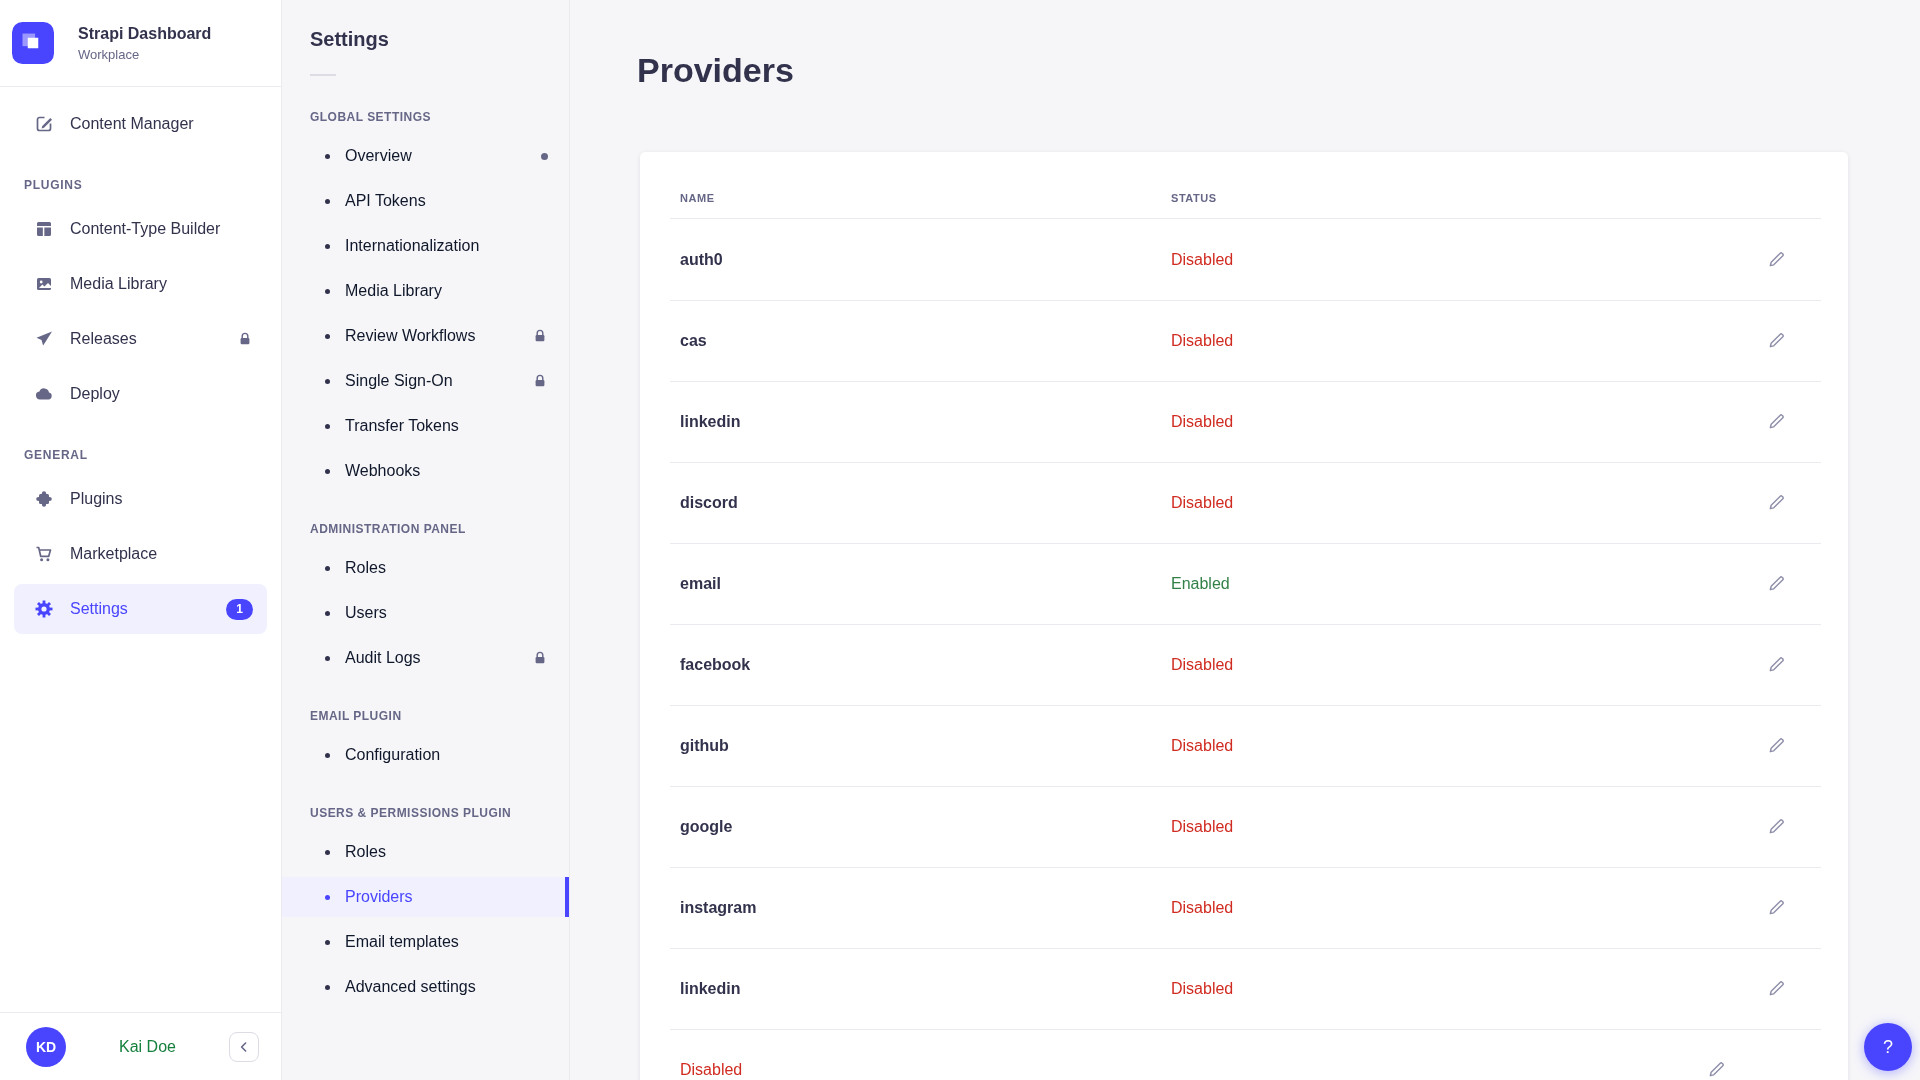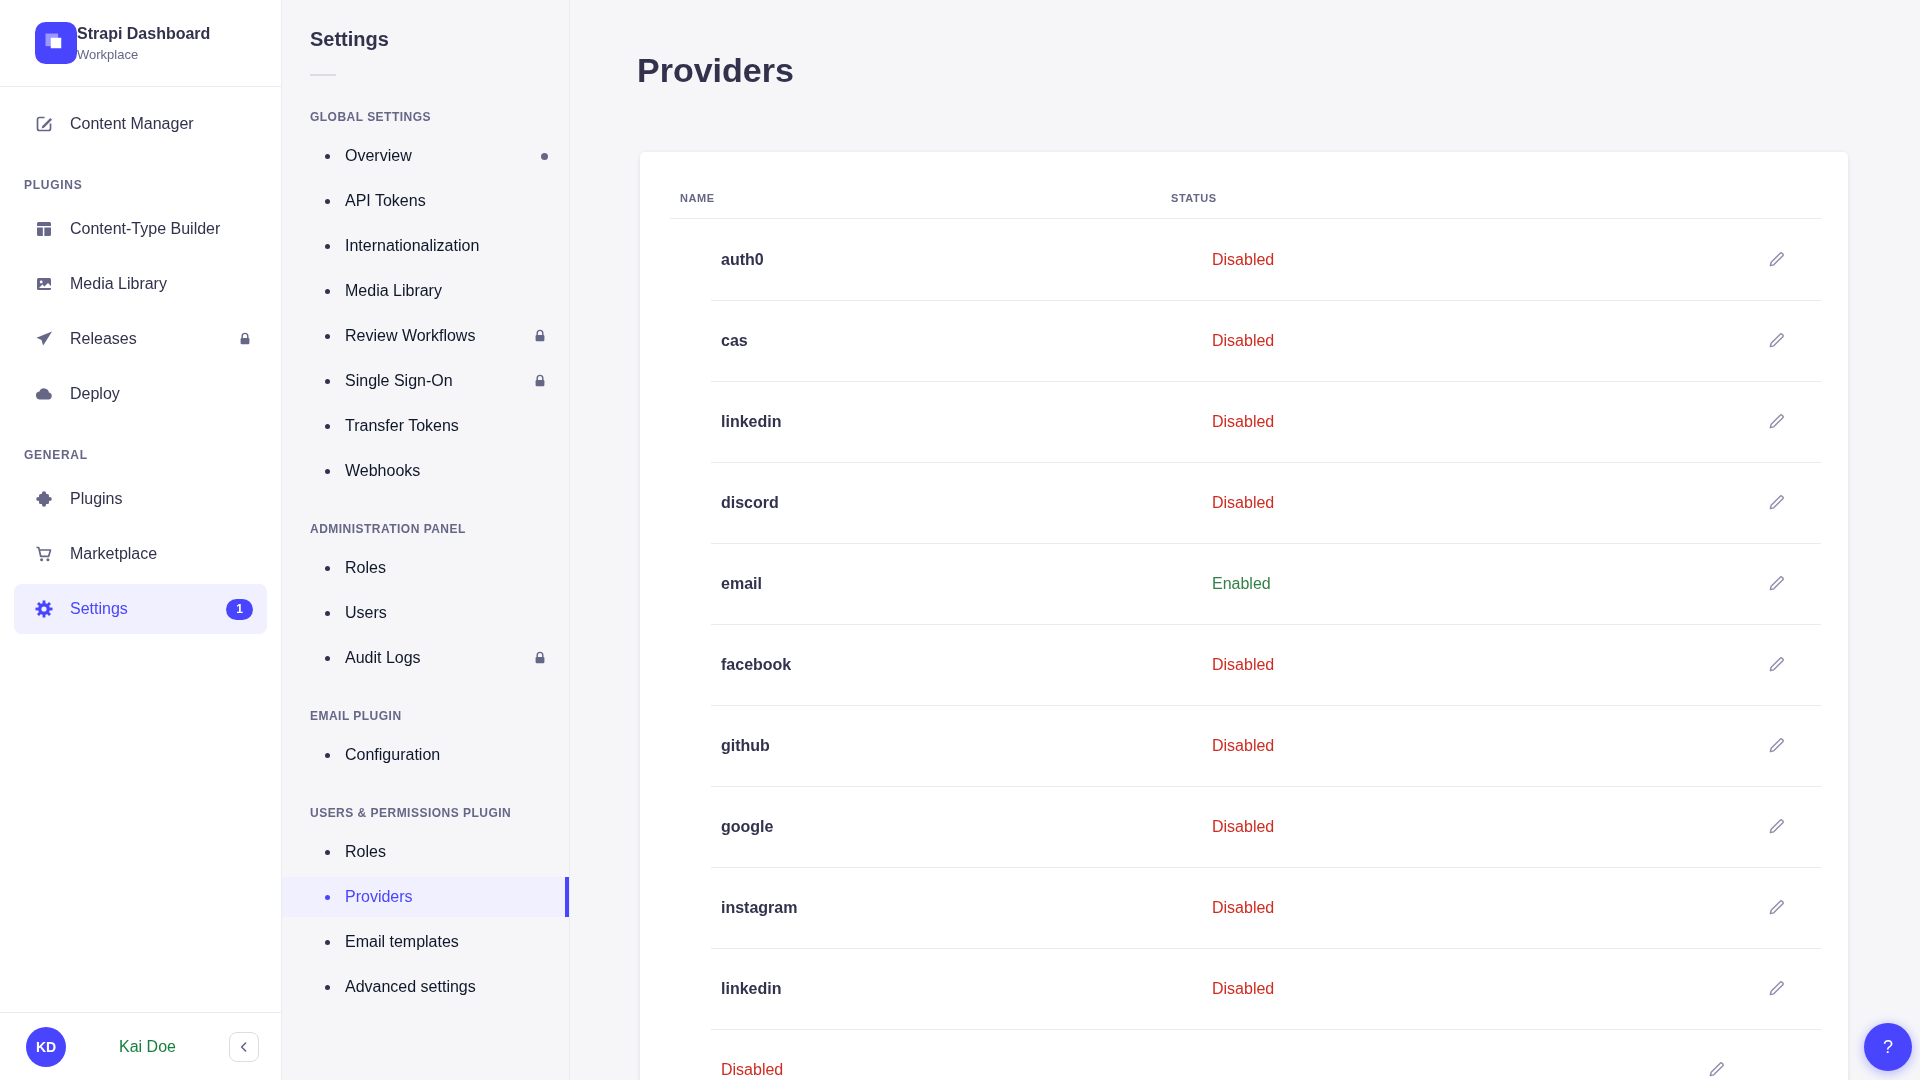--- a/index.html
+++ b/index.html
@@ -14,22 +14,22 @@
   ul { list-style:none; margin:0; padding:0; }
   button { font-family:inherit; }
 
   
   .sidebar {
     width:282px; min-width:282px; background:#fff;
     border-right:1px solid #eaeaef;
     display:flex; flex-direction:column;
   }
   .brand {
-    display:flex; align-items:center; gap:0;
-    padding:22px 35px; border-bottom:1px solid #eaeaef;
+    display:flex; align-items:center; gap:24px;
+    padding:22px 12px; border-bottom:1px solid #eaeaef;
   }
   .brand-logo { width:42px; height:42px; flex:0 0 auto; }
   .brand-title { font-size:16px; font-weight:bold; line-height:1.2; }
   .brand-sub { font-size:13px; color:#666687; margin-top:3px; }
 
   .side-groups { flex:1; padding:0 14px; overflow:hidden; }
   .side-group:first-child ul { margin-top:12px; }
   .side-section-label {
     font-size:12px; font-weight:bold; color:#666687;
     letter-spacing:.06em; padding:24px 10px 12px;
@@ -113,21 +113,21 @@
   .thead, .trow {
     display:grid; grid-template-columns:491px 1fr 60px;
     align-items:center; padding:0 54px 0 40px; position:relative;
   }
   .thead { height:67px; }
   .thead::after {
     content:""; position:absolute; left:30px; right:27px; bottom:0;
     height:1px; background:#eaeaef;
   }
   .th { font-size:11px; font-weight:bold; color:#666687; letter-spacing:.05em;margin-top:24px; }
-  .trow { height:81px;margin-left:41px; }
+  .trow { height:81px; }
   .trow + .trow::before {
     content:""; position:absolute; left:30px; right:27px; top:0;
     height:1px; background:#eaeaef;
   }
   .tname { font-size:16px; font-weight:600; color:#32324d; }
   .tstatus { font-size:16px; }
   .tstatus[data-status="Disabled"] { color:var(--danger,#d02b20); }
   .tstatus[data-status="Enabled"] { color:var(--success,#328048); }
   .edit-btn {
     justify-self:end; width:36px; height:36px;

